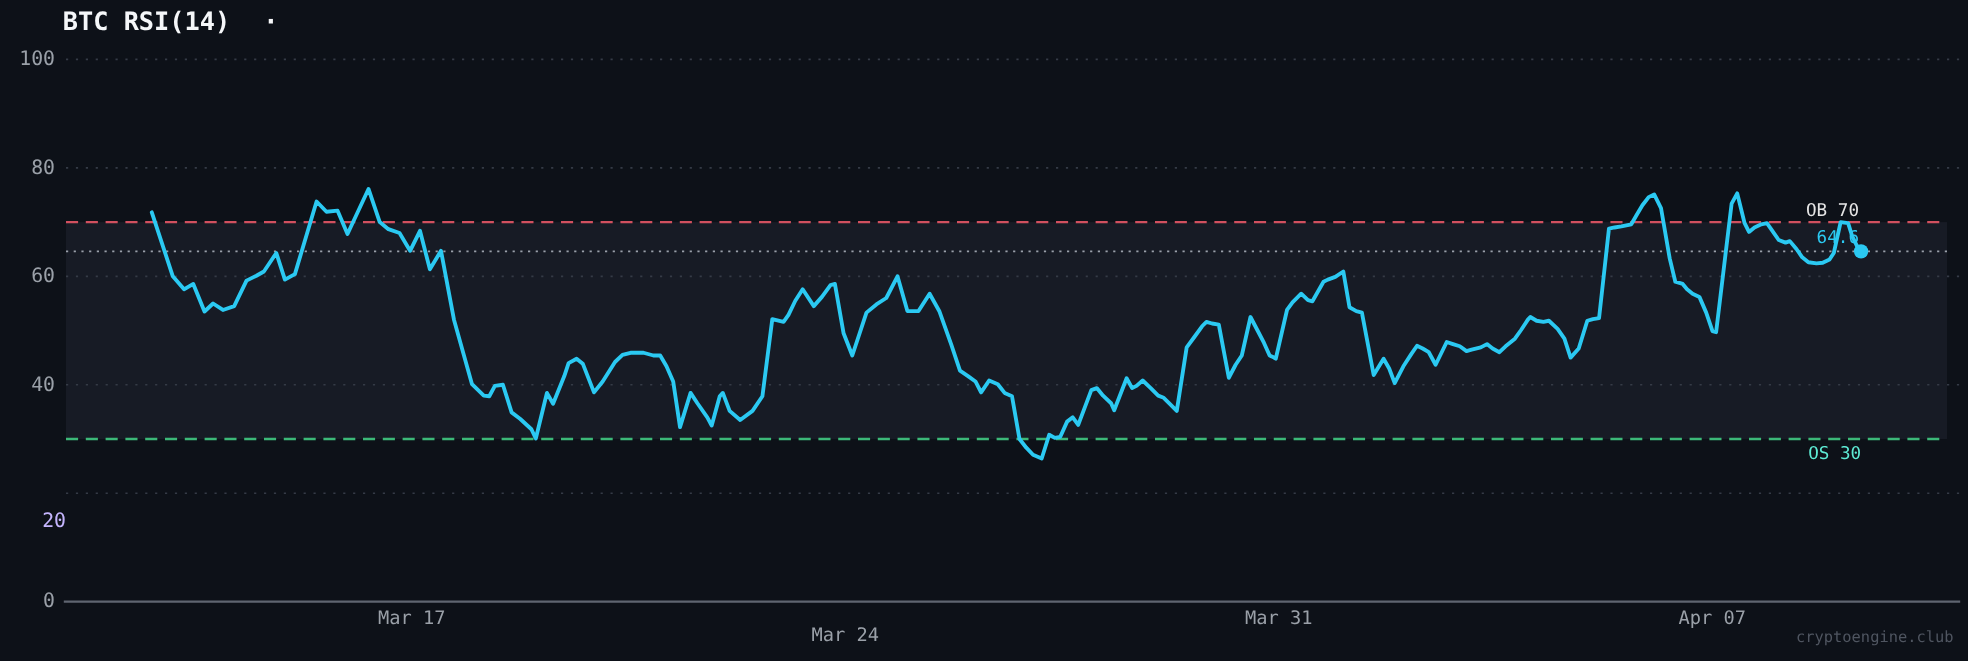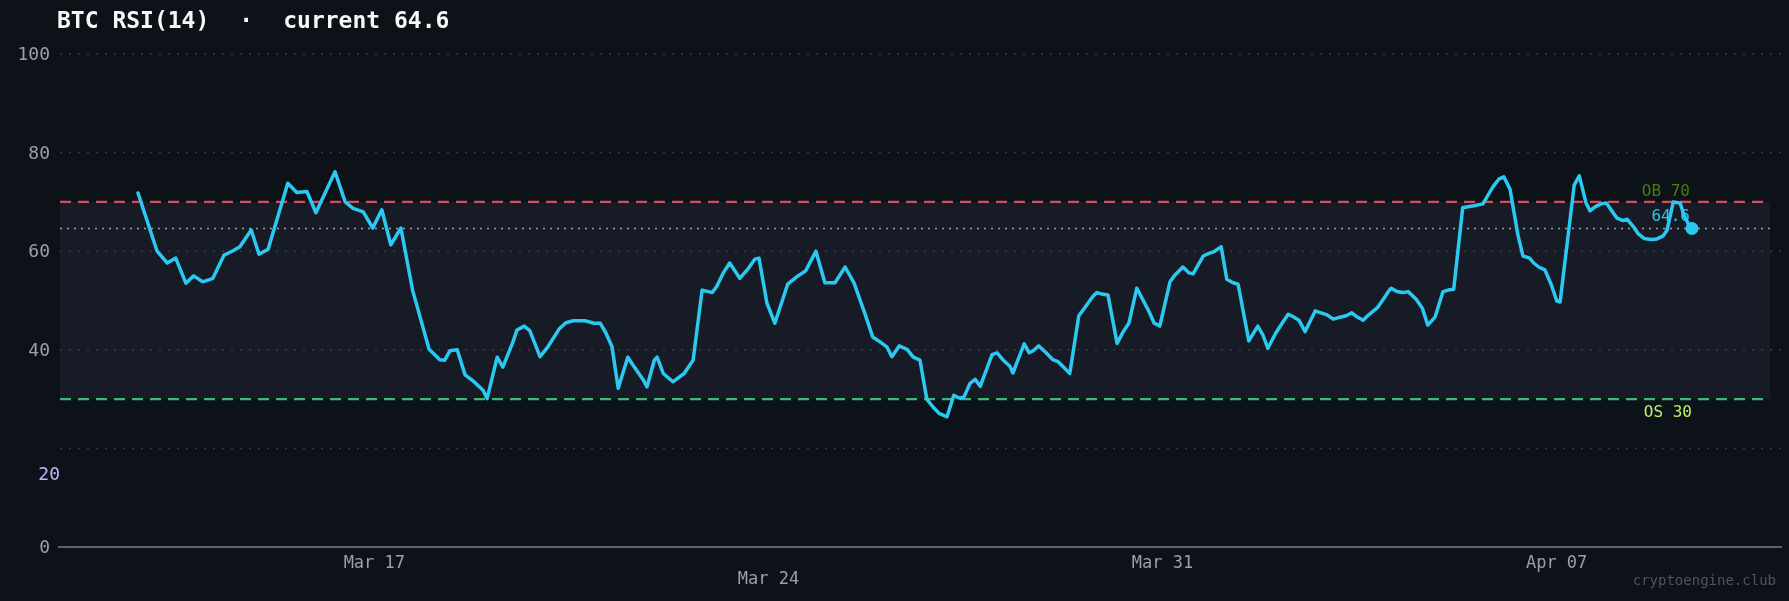--- a/index.html
+++ b/index.html
@@ -43,26 +43,25 @@
       <line x1="60" y1="399.1" x2="1770" y2="399.1" stroke="#3cb878" stroke-width="2.2" stroke-dasharray="11 7"></line>
       <line x1="60" y1="228.52200000000005" x2="1770" y2="228.52200000000005" stroke="#9aa0aa" stroke-width="1.6" stroke-dasharray="2 5"></line>
       <line x1="58" y1="547" x2="1782" y2="547" stroke="#5f6570" stroke-width="2"></line>
       <polyline points="138.0,193.0 157.1,251.2 167.3,263.0 175.7,258.1 185.9,283.2 193.7,275.9 202.7,281.8 212.9,278.3 224.1,255.1 233.1,250.7 239.9,246.8 251.2,230.0 259.0,254.2 268.1,249.2 287.8,183.2 296.8,192.5 306.9,191.5 315.9,212.7 335.0,171.8 345.2,201.9 353.1,208.3 363.2,211.8 372.8,228.0 381.8,209.8 390.8,244.8 400.9,228.0 412.7,290.6 429.1,349.3 439.8,359.7 444.8,360.2 449.9,350.8 457.2,349.8 465.1,374.9 473.0,380.9 483.1,390.2 487.1,398.6 497.2,357.2 502.8,367.1 513.0,341.9 516.9,330.1 524.2,326.1 529.8,330.6 540.0,356.7 547.9,346.8 559.1,329.1 565.9,322.7 573.2,320.7 585.0,320.7 594.0,323.2 600.2,323.2 605.9,333.0 612.0,346.8 618.2,388.3 627.8,357.2 634.0,366.6 643.0,379.4 647.0,386.8 654.3,360.2 657.1,357.2 663.3,373.5 672.9,381.8 684.1,373.5 693.1,360.2 702.1,290.1 712.3,292.6 716.8,286.2 723.0,273.4 729.7,263.0 739.8,278.3 747.2,269.9 755.0,259.1 759.0,258.1 766.9,303.0 774.8,323.2 787.7,284.2 796.7,276.8 805.7,270.9 815.9,251.2 824.9,282.8 835.0,282.8 845.1,267.0 854.1,283.2 864.8,313.3 872.7,337.0 880.0,341.9 886.8,346.8 891.9,356.7 899.2,345.9 907.1,349.3 913.3,357.2 920.0,360.2 926.8,399.1 933.0,407.0 939.1,413.4 947.0,416.8 953.8,395.2 958.9,398.1 963.9,397.1 970.1,383.3 975.2,379.4 980.2,386.3 992.1,354.7 997.1,352.8 1002.8,359.7 1010.1,366.6 1012.9,373.0 1024.2,343.9 1029.2,352.8 1033.2,350.8 1038.8,345.9 1046.1,352.8 1052.9,359.7 1057.9,361.6 1063.0,366.6 1069.8,373.5 1078.8,315.8 1086.1,305.9 1092.8,296.6 1096.8,292.6 1101.9,294.1 1108.0,295.1 1117.1,343.4 1123.3,331.6 1128.9,323.2 1136.8,288.2 1143.0,300.0 1149.1,311.8 1154.2,323.2 1158.2,325.1 1159.8,326.1 1170.0,281.8 1175.0,274.9 1182.9,267.0 1189.1,272.9 1193.1,273.9 1203.2,256.1 1207.1,254.2 1213.9,251.7 1221.2,246.8 1226.8,279.3 1233.0,282.8 1238.1,284.2 1248.8,340.9 1257.8,326.1 1262.9,335.0 1267.9,348.3 1275.8,333.0 1283.1,321.7 1288.2,314.3 1293.3,316.8 1298.9,320.2 1305.1,331.6 1315.2,310.9 1320.9,312.8 1327.1,314.8 1333.2,319.2 1337.8,317.8 1346.2,315.8 1351.8,312.8 1356.9,316.8 1363.1,320.2 1368.7,314.8 1377.2,307.9 1382.8,300.0 1389.0,290.6 1391.2,288.2 1396.9,291.6 1403.1,292.6 1408.1,291.6 1416.0,299.0 1422.2,307.9 1427.8,325.1 1435.2,316.8 1443.0,291.6 1448.1,290.1 1453.7,289.2 1462.7,207.8 1467.8,206.8 1474.0,205.8 1483.0,203.9 1488.1,195.0 1493.1,186.6 1498.8,179.2 1503.8,176.8 1510.0,189.1 1517.9,234.9 1523.0,256.1 1529.7,258.1 1533.7,263.0 1538.7,267.0 1544.9,269.9 1551.1,284.2 1556.8,301.0 1560.1,302.0 1574.2,185.1 1579.3,175.8 1586.0,202.9 1590.0,210.8 1595.0,206.8 1601.2,203.9 1606.3,202.9 1617.0,218.2 1623.2,220.6 1627.1,219.2 1633.3,226.6 1638.4,233.9 1644.0,238.4 1651.3,239.4 1657.0,238.9 1663.2,235.9 1667.1,230.0 1673.3,201.9 1680.1,202.9 1684.0,215.2 1689.1,225.6 1691.9,228.5" fill="none" stroke="#2bc9f2" stroke-width="3.5" stroke-linejoin="round" stroke-linecap="round"></polyline>
       <circle cx="1691.9" cy="228.5" r="6.5" fill="#2bc9f2"></circle>
     </svg>
 
   <div class="title-row" style="color: rgb(245, 247, 249);">
     <span>BTC RSI(14)</span>
     <span>·</span>
-    <span>current 64.6</span>
   </div>
 
-  <div class="anno anno-ob" style="color: #4d7c0f;">OB 70</div>
+  <div class="anno anno-ob" style="color: #e5e5e5;">OB 70</div>
   <div class="anno anno-cur" style="color: rgb(43, 201, 242);">64.6</div>
-  <div class="anno anno-os" style="color: #bef264;">OS 30</div>
+  <div class="anno anno-os" style="color: #5eead4;">OS 30</div>
 
   <div class="watermark" style="color: rgb(79, 85, 96);">cryptoengine.club</div>
 
 <div class="ylabel" style="top: 536px; color: rgb(154, 160, 168);">0</div>
     <div class="ylabel" style="top: 463px; color: #c4b5fd; margin-left: 10px;">20</div>
     <div class="ylabel" style="top: 338.8px; color: rgb(154, 160, 168);">40</div>
     <div class="ylabel" style="top: 240.2px; color: rgb(154, 160, 168);">60</div>
     <div class="ylabel" style="top: 141.6px; color: rgb(154, 160, 168);">80</div>
     <div class="ylabel" style="top: 43px; color: rgb(154, 160, 168);">100</div>
     <div class="xlabel" style="left: 265.05px; color: rgb(154, 160, 168);">Mar 17</div>

